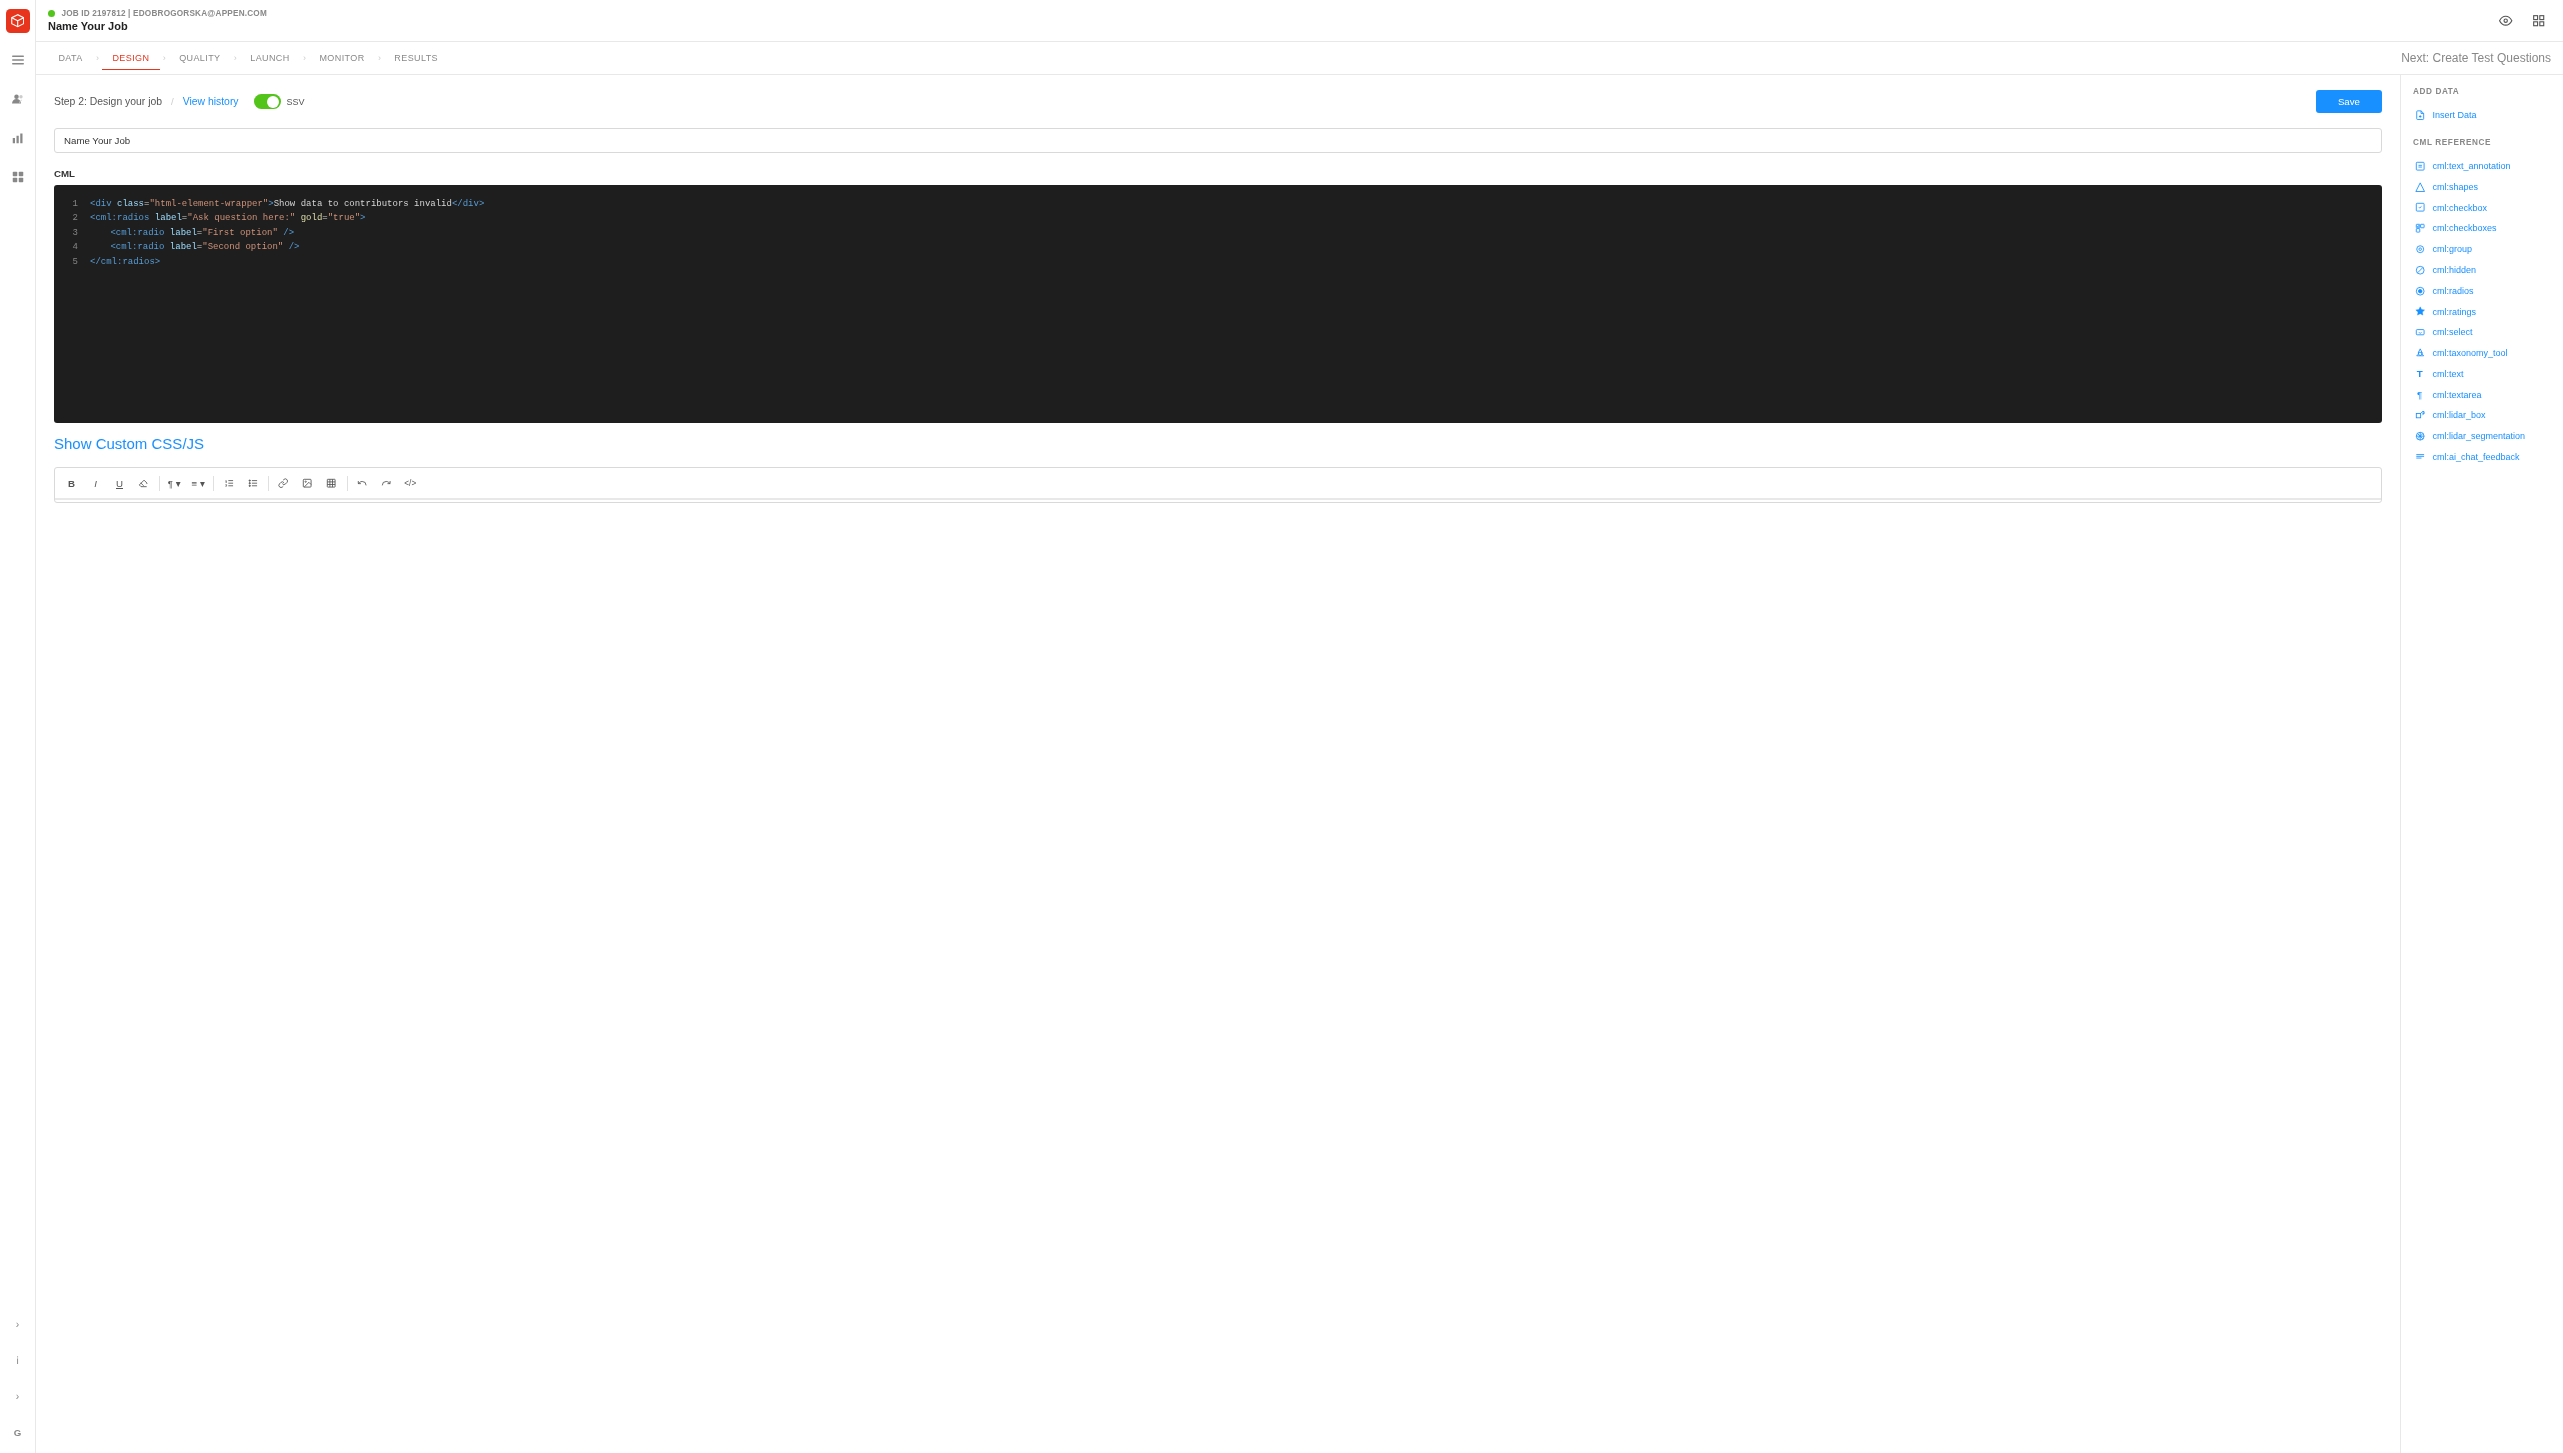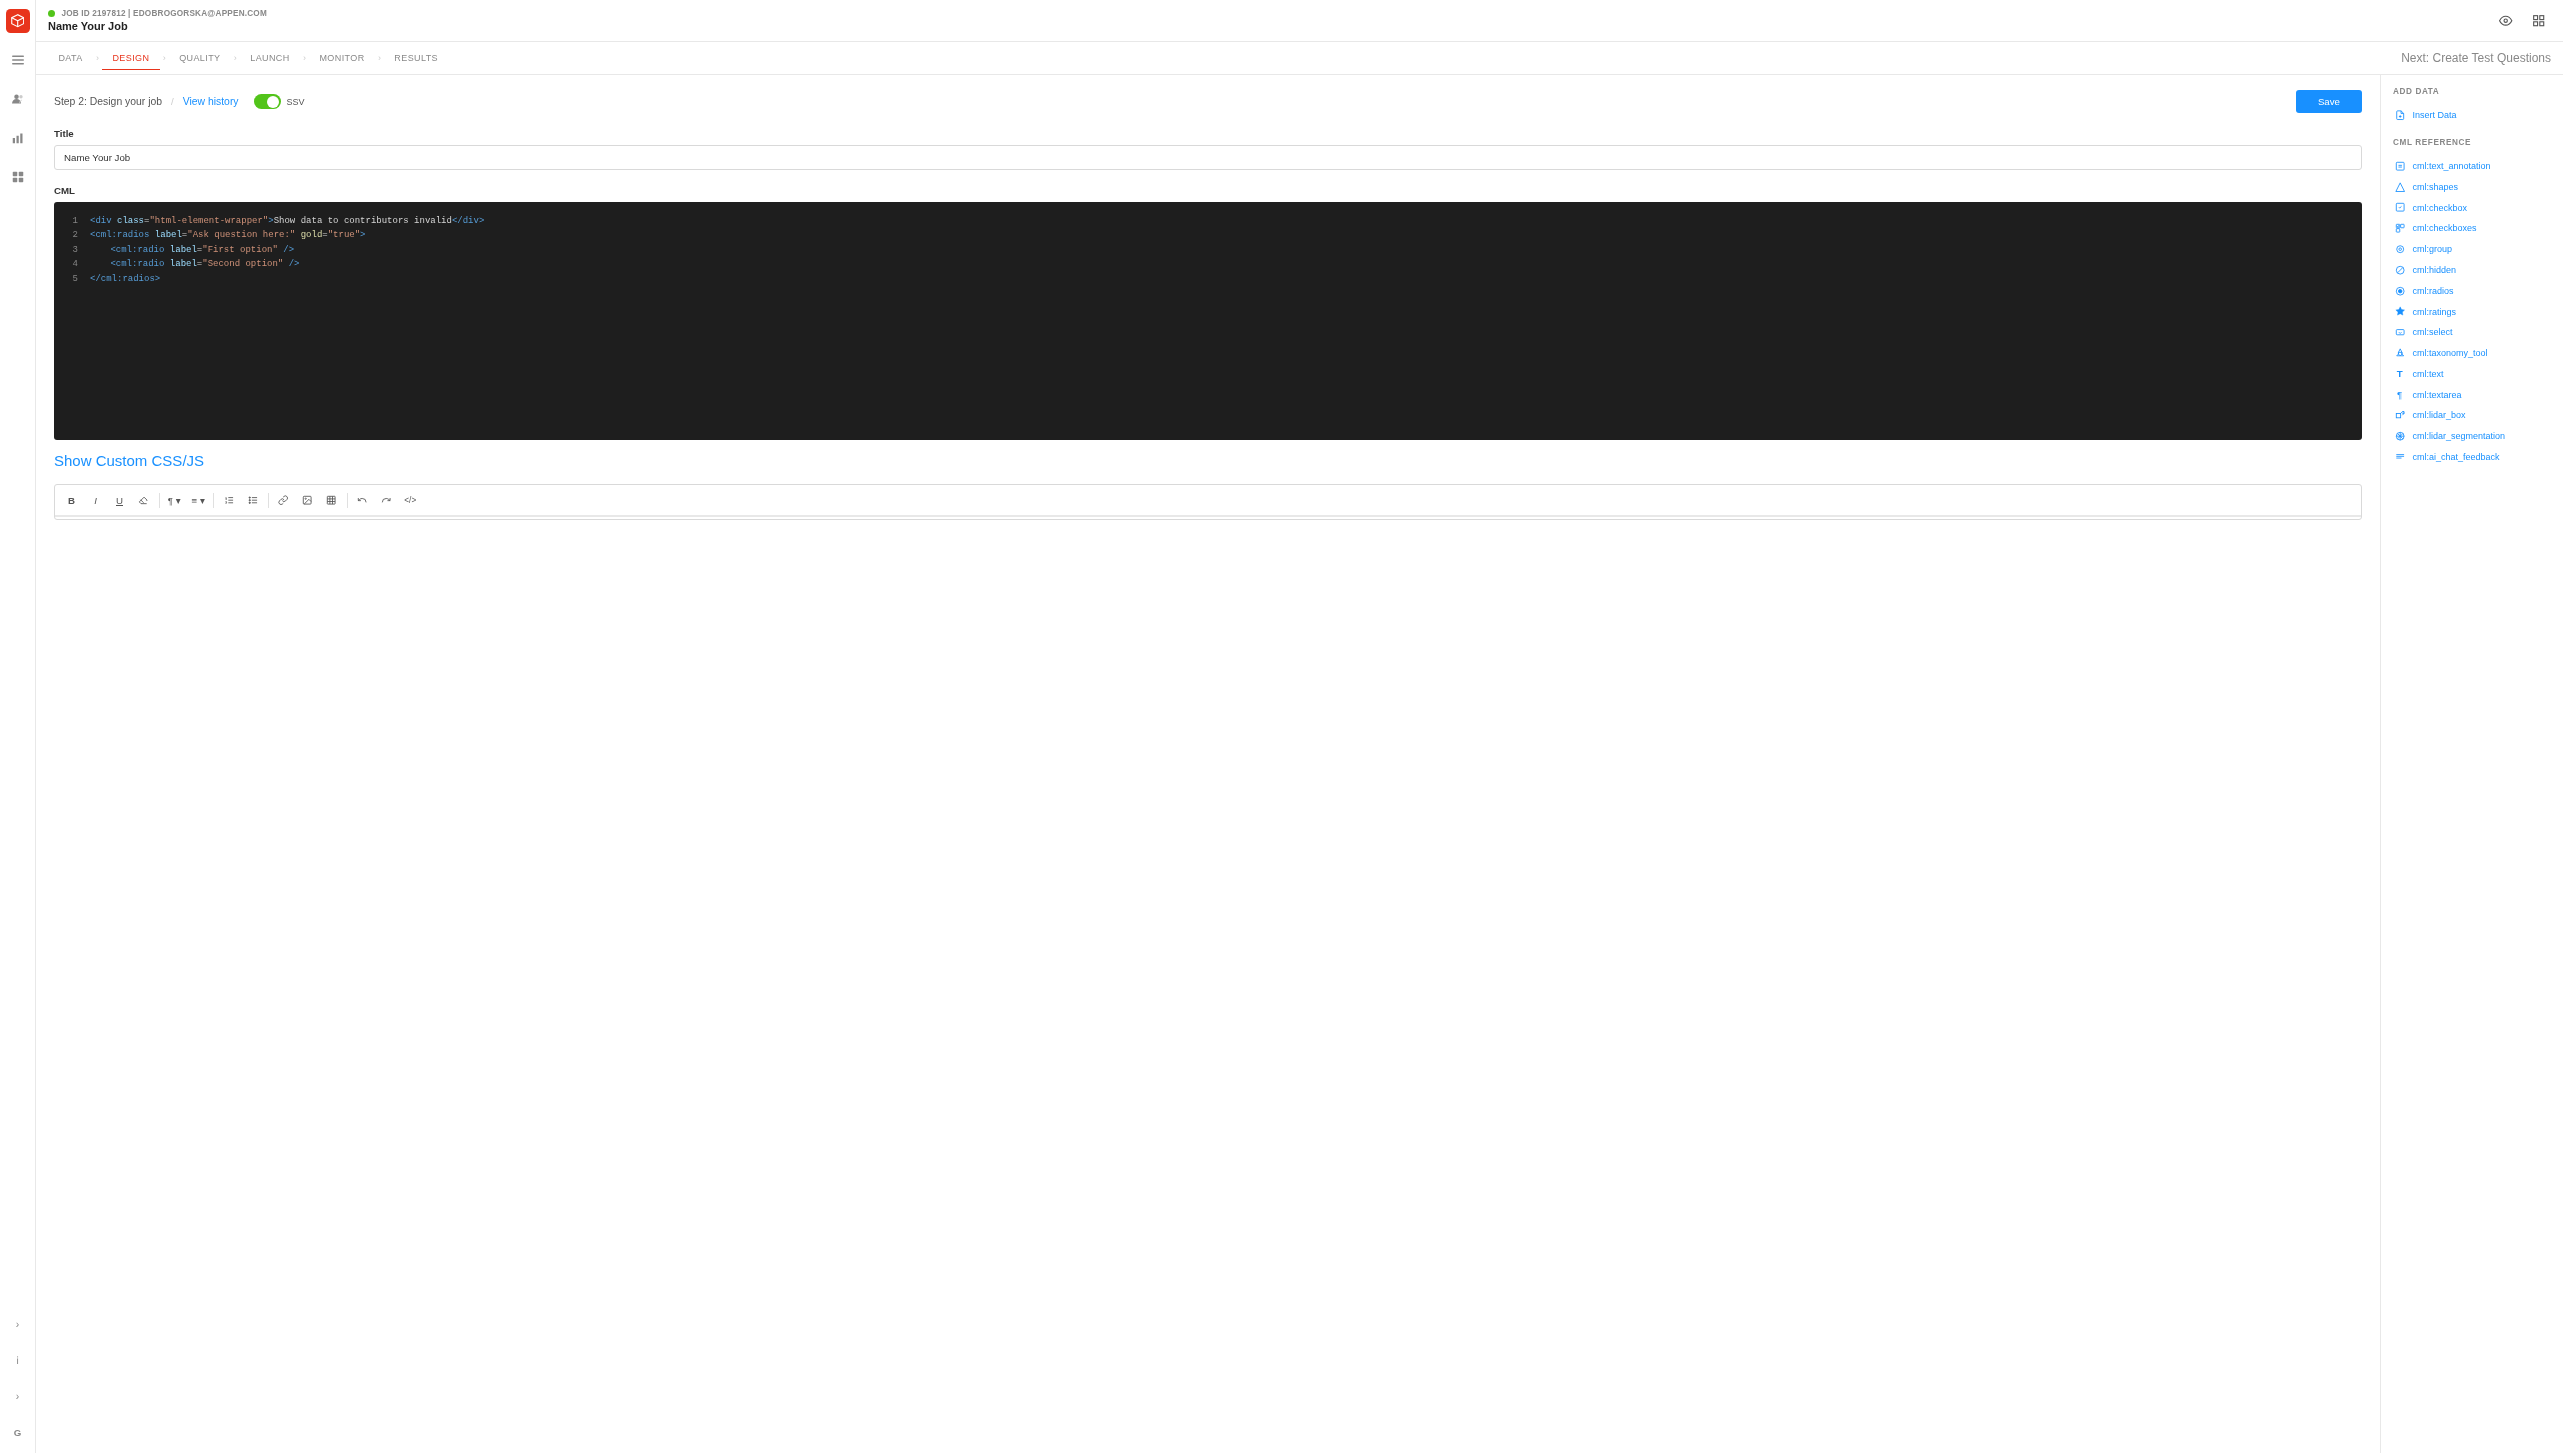--- a/index.html
+++ b/index.html
@@ -317,21 +317,21 @@
       font-weight: 600;
       margin-bottom: 3px;
     }
     .rich-content p {
       font-size: 9.7px;
       color: #555;
     }
 
     
     .right-sidebar {
-      width: 183px;
+      width: 163px;
       border-left: 0.7px solid #e8e8e8;
       padding: 12px;
       overflow-y: auto;
       flex-shrink: 0;
     }
     .sidebar-section-title {
       font-size: 8.2px;
       font-weight: 700;
       color: #888;
       text-transform: uppercase;
@@ -463,21 +463,20 @@
         <span class="step-sep">/</span>
         <a class="view-history-link">View history</a>
         <div class="toggle-group">
           <div class="toggle-switch"></div>
           <span class="toggle-label">SSV</span>
         </div>
         <button class="save-btn">Save</button>
       </div>
 
       
-      <div class="field-label">Title</div>
       <input class="title-input" type="text" value="Name Your Job" style="">
 
       
       <div class="cml-label">CML</div>
       <div class="code-editor">
 
         <div class="code-line">
           <span class="line-num">1</span>
           <span class="code-content">
             <span class="tag">&lt;div</span>

